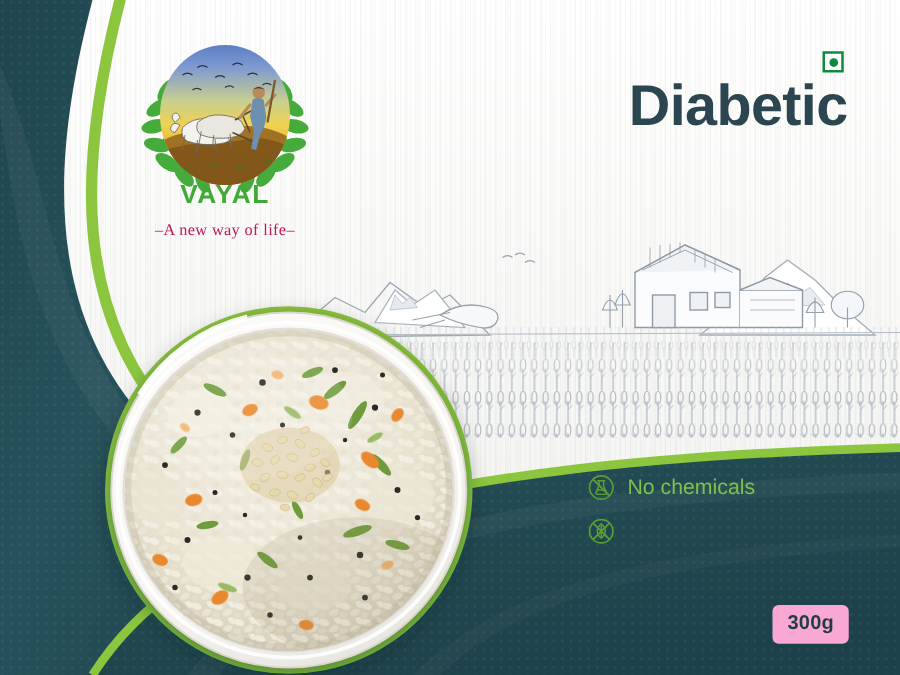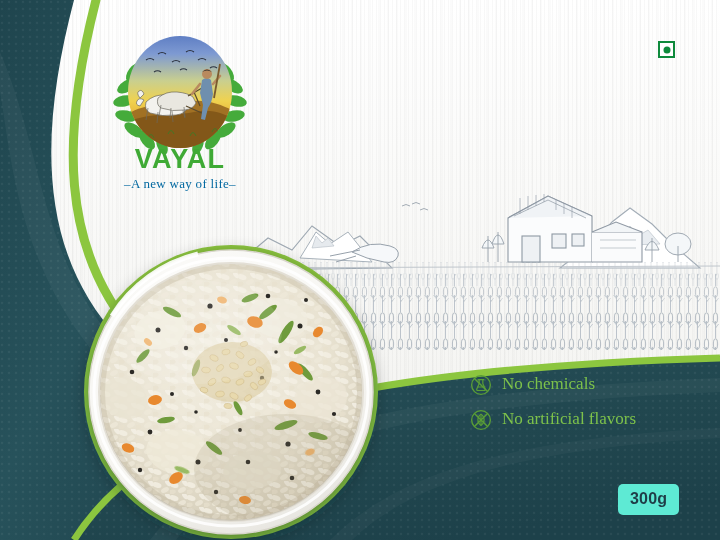--- a/index.html
+++ b/index.html
@@ -85,66 +85,66 @@
     background: linear-gradient(180deg,
       #5f7fc4 0%, #7e9ad2 16%, #c9cf8f 40%,
       #f0d24f 58%, #e8b43a 72%, #b9832c 88%, #8d5f22 100%);
   }
   .logo-name {
     position: absolute;
     left: 0; top: 108px;
     width: 152px;
     text-align: center;
     color: #3faa35;
-    font-size: 27px;
+    font-size: 21px;
     font-weight: bold;
     letter-spacing: 1.2px;
   }
   .logo-tag {
     position: absolute;
     left: 0; top: 140px;
     width: 152px;
     text-align: center;
-    color: #0369a1;
+    color: #be185d;
     font-family: "Liberation Serif", serif;
     font-size: 13px;
     letter-spacing: 0.3px;
   }
 
   
   .features {
     position: absolute;
     left: 470px;
     top: 374px;
     width: 230px;
   }
   .feature-row {
     display: flex;
+    align-items: center;
     height: 31px;
     margin-bottom: 4px;
-    font-family: Liberation Serif, serif;
   }
   .feature-icon {
     width: 22px; height: 22px;
     flex: 0 0 22px;
     margin-right: 10px;
   }
   .feature-label {
     color: #7dc24a;
     font-size: 17px;
     line-height: 20px;
     white-space: nowrap;
   }
 
   
   .weight-badge {
     position: absolute;
     left: 618px;
     top: 484px;
-    background: #5eead4;
+    background: #f9a8d4;
     color: #1f3d47;
     font-size: 16px;
     font-weight: bold;
     padding: 6px 12px 7px 12px;
     border-radius: 5px;
     letter-spacing: 0.2px;
   }
 </style>
 </head>
 <body>
@@ -505,20 +505,21 @@
 
     <div class="logo-name">VAYAL</div>
     <div class="logo-tag">–A new way of life–</div>
   </div>
 
   <div class="veg-mark">
     <div class="dot"></div>
   </div>
 
   <div class="title-block">
+    <div class="title-line l1">Diabetic</div>
   </div>
 
   <div class="features">
 
     <div class="feature-row">
       <svg class="feature-icon" viewBox="0 0 24 24">
         <circle cx="12" cy="12" r="10.2" fill="none" stroke="#5a9e36" stroke-width="1.5"></circle>
         <g fill="none" stroke="#5a9e36" stroke-width="1.3" stroke-linecap="round">
           <path d="M10 6.4 L10 10.6 L7.4 16.4 q-0.5 1.6 1.2 1.6 L15.4 18 q1.7 0 1.2 -1.6 L14 10.6 L14 6.4"></path>
           <path d="M9 6.2 L15 6.2"></path>
@@ -533,20 +534,19 @@
     <div class="feature-row">
       <svg class="feature-icon" viewBox="0 0 24 24">
         <circle cx="12" cy="12" r="10.2" fill="none" stroke="#5a9e36" stroke-width="1.5"></circle>
         <g fill="none" stroke="#5a9e36" stroke-width="1.3" stroke-linecap="round">
           <path d="M12 5.6 q3.4 2.6 3.4 6.2 q0 3.6 -3.4 6.2 q-3.4 -2.6 -3.4 -6.2 q0 -3.6 3.4 -6.2 Z"></path>
           <path d="M12 7.4 L12 16.6"></path>
         </g>
         <path d="M5.1 5.1 L18.9 18.9" stroke="#5a9e36" stroke-width="1.6" stroke-linecap="round"></path>
         <path d="M18.9 5.1 L5.1 18.9" stroke="#5a9e36" stroke-width="1.6" stroke-linecap="round"></path>
       </svg>
-      <span class="feature-label">No artificial flavors</span>
     </div>
 
   </div>
 
   <div class="weight-badge">300g</div>
 
 </div>
 
 </body></html>

